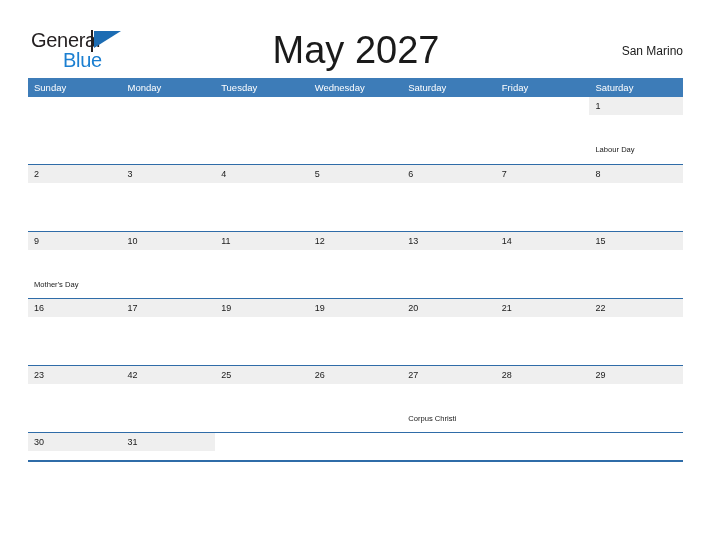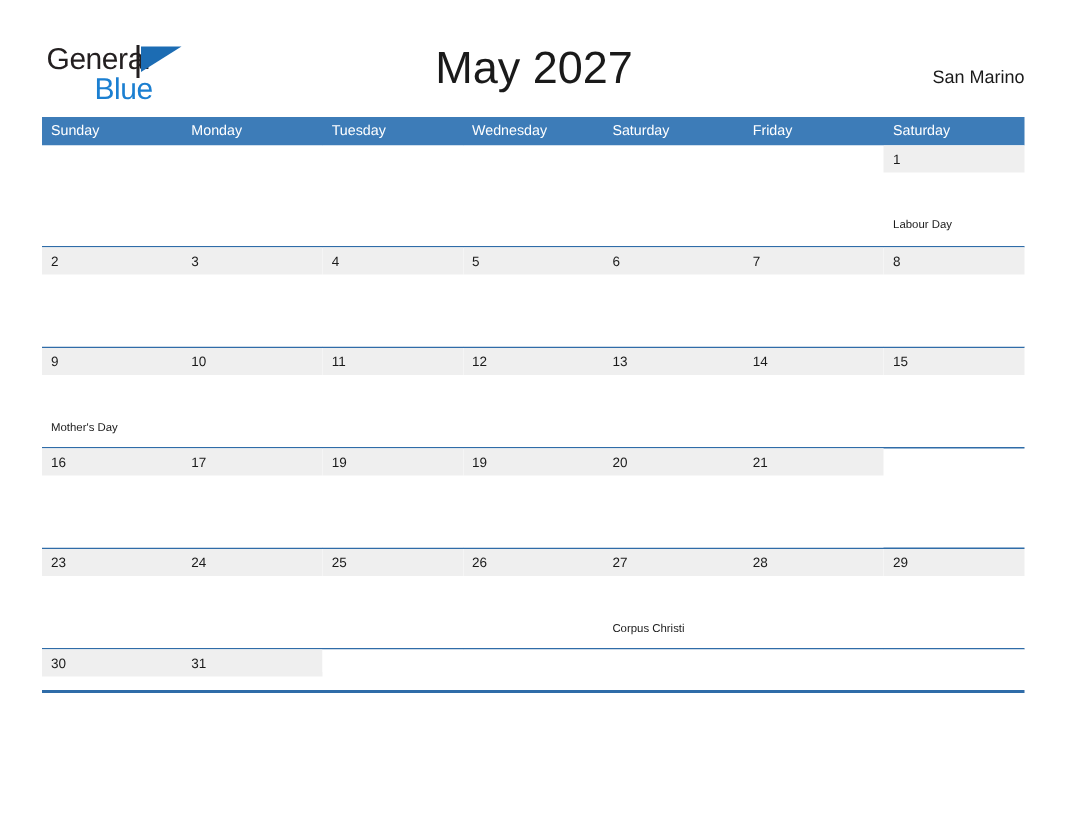--- a/index.html
+++ b/index.html
@@ -64,21 +64,21 @@
     letter-spacing: -0.3px;
     color: #1b7fd1;
     font-family: "Liberation Sans", sans-serif;
   }
   .month-title {
     position: absolute;
     left: 0;
     top: 29px;
     width: 712px;
     text-align: center;
-    font-size: 30px;
+    font-size: 38px;
     color: #1a1a1a;
     font-family: "Liberation Sans", sans-serif;
     font-weight: normal;
     letter-spacing: 0px;
   }
   .location {
     position: absolute;
     right: 29px;
     top: 44px;
     font-size: 12px;
@@ -309,29 +309,33 @@
             <div class="date-num">19</div>
           </div>
           <div class="day-cell">
             <div class="date-band"></div>
             <div class="date-num">20</div>
           </div>
           <div class="day-cell">
             <div class="date-band"></div>
             <div class="date-num">21</div>
           </div>
+          <div class="day-cell">
+            <div class="date-band"></div>
+            <div class="date-num">22</div>
+          </div>
         </div>
         <div class="week-row">
           <div class="day-cell">
             <div class="date-band"></div>
             <div class="date-num">23</div>
           </div>
           <div class="day-cell">
             <div class="date-band"></div>
-            <div class="date-num">24</div>
+            <div class="date-num">42</div>
           </div>
           <div class="day-cell">
             <div class="date-band"></div>
             <div class="date-num">25</div>
           </div>
           <div class="day-cell">
             <div class="date-band"></div>
             <div class="date-num">26</div>
           </div>
           <div class="day-cell">

